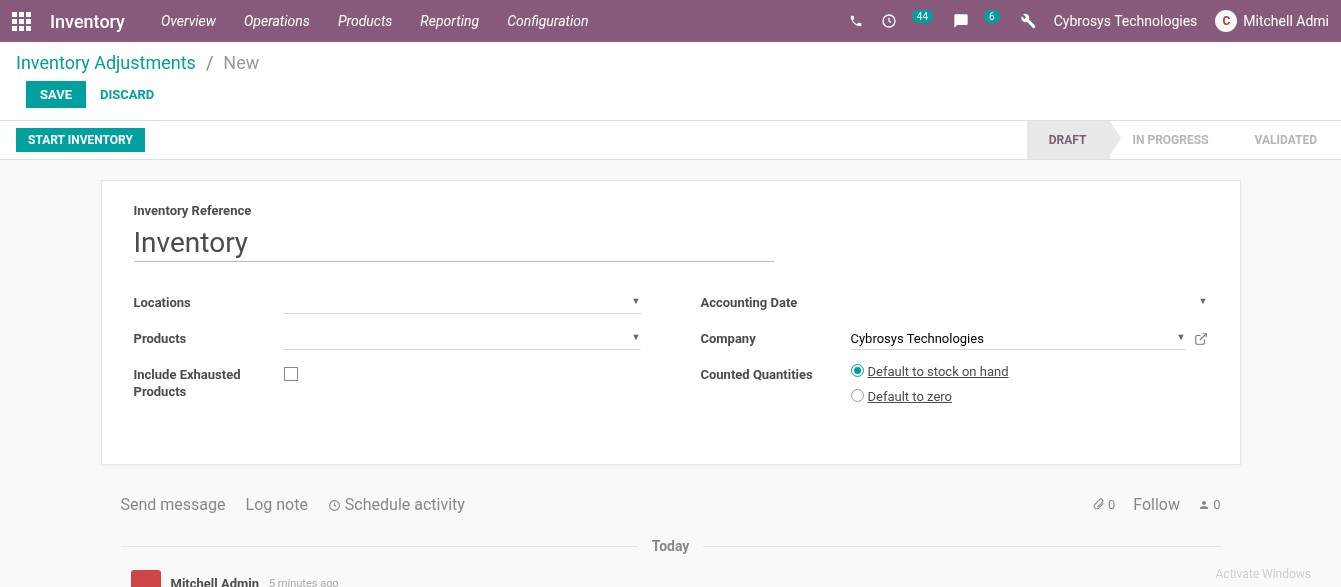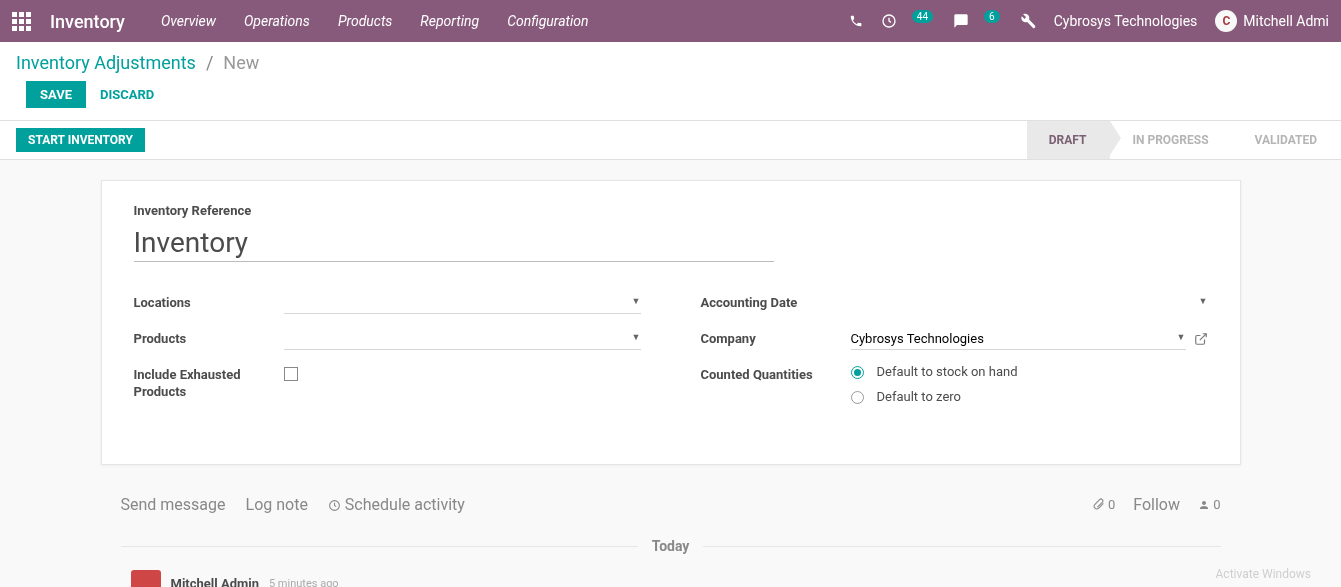--- a/index.html
+++ b/index.html
@@ -265,24 +265,25 @@
   flex: 1;
   position: relative;
 }
 .ext-link {
   font-size: 14px;
   color: #7a7a7a;
   cursor: pointer;
 }
 .radio-row {
   display: flex;
-  align-items: flex-end;
-  gap: 13px;
+  align-items: flex-start;
+  gap: 4px;
   margin-bottom: 10px;
   cursor: pointer;
+  text-decoration: underline;
 }
 .radio {
   width: 13px;
   height: 13px;
   border-radius: 50%;
   border: 1px solid #999;
   display: inline-flex;
   align-items: center;
   justify-content: center;
 }

